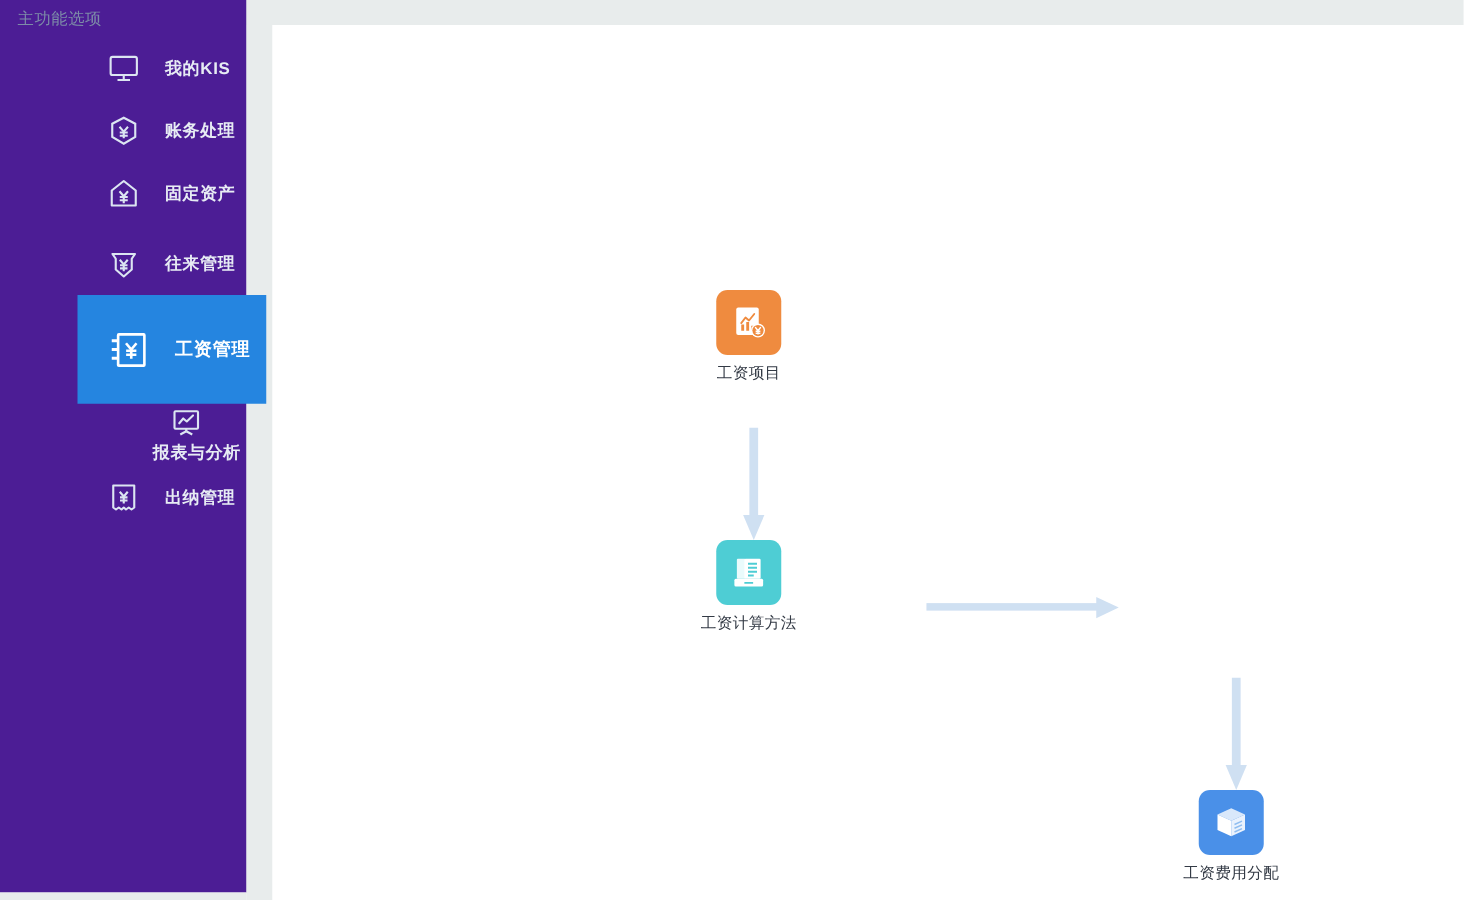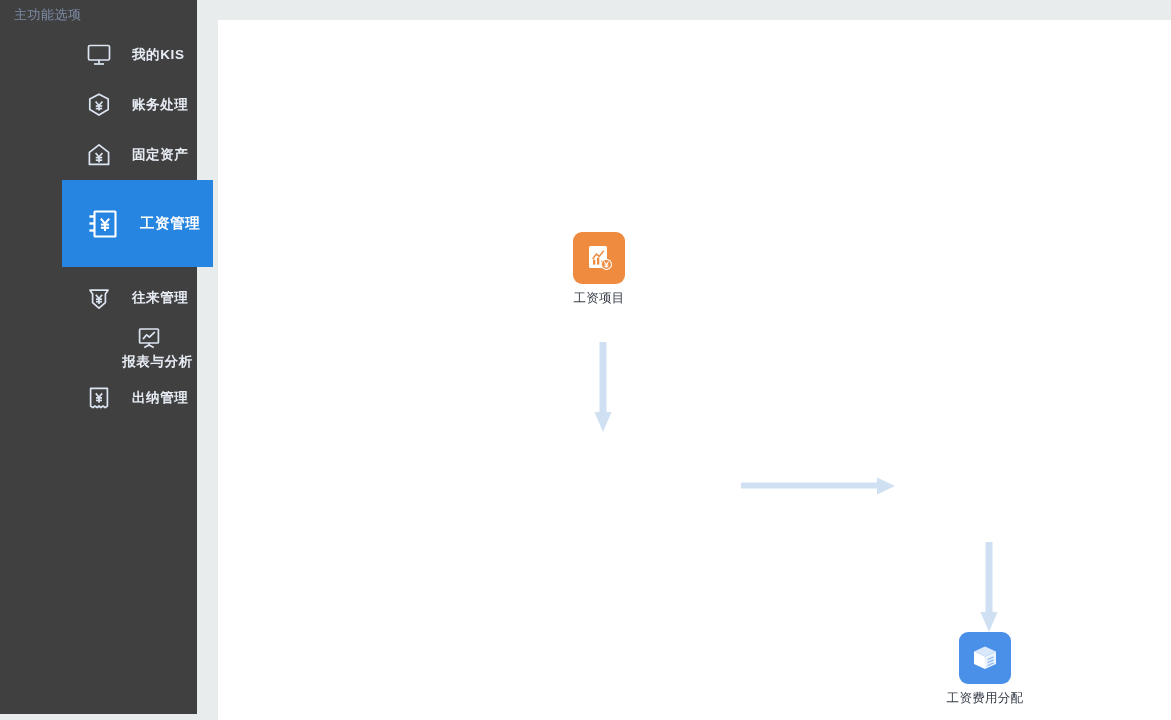--- a/index.html
+++ b/index.html
@@ -20,21 +20,21 @@
   .left-gutter {
     position: absolute; left: 197px; top: 0;
     width: 21px; height: 720px;
     background: #e8ecec;
   }
 
   
   .sidebar {
     position: absolute; left: 0; top: 0;
     width: 197px; height: 714px;
-    background: #404040;
+    background: #4c1d95;
     z-index: 3;
   }
   .sidebar-bottom-line {
     position: absolute; left: 0; top: 714px;
     width: 197px; height: 6px;
     background: #e8ecec;
     z-index: 3;
   }
   .sidebar-title {
     position: absolute; left: 14px; top: 7px;
@@ -174,47 +174,47 @@
             <path d="M3.4 10.4 L13 2.8 L22.6 10.4 V22.4 H3.4 Z" stroke-linejoin="round"></path>
             <path d="M9.6 11 L13 15 L16.4 11"></path>
             <line x1="9.8" y1="15.6" x2="16.2" y2="15.6"></line>
             <line x1="9.8" y1="18.2" x2="16.2" y2="18.2"></line>
             <line x1="13" y1="15" x2="13" y2="20.6"></line>
           </svg>
         </span>
         <span class="nav-label">固定资产</span>
       </div>
 
+      <div class="nav-item" data-idx="4">
+        <span class="nav-icon">
+          <svg width="26" height="26" viewBox="0 0 26 26" fill="none" stroke="#dce5f2" stroke-width="1.7">
+            <path d="M4 5.2 H22 L19.4 9 V17.6 L13 23.2 L6.6 17.6 V9 Z" stroke-linejoin="round"></path>
+            <path d="M9.8 9.8 L13 13.5 L16.2 9.8"></path>
+            <line x1="10" y1="14.2" x2="16" y2="14.2"></line>
+            <line x1="10" y1="16.7" x2="16" y2="16.7"></line>
+            <line x1="13" y1="13.5" x2="13" y2="19"></line>
+          </svg>
+        </span>
+        <span class="nav-label">往来管理</span>
+      </div>
+
       <div class="nav-item active" data-idx="3">
         <span class="nav-icon">
           <svg width="34" height="34" viewBox="0 0 34 34" fill="none" stroke="#ffffff" stroke-width="2.1">
             <rect x="8.5" y="4.5" width="21" height="25" rx="0.6"></rect>
             <line x1="3.4" y1="9.5" x2="8.5" y2="9.5" stroke-width="2.4"></line>
             <line x1="3.4" y1="16.5" x2="8.5" y2="16.5" stroke-width="2.4"></line>
             <line x1="3.4" y1="23.5" x2="8.5" y2="23.5" stroke-width="2.4"></line>
             <path d="M14.8 11.6 L19 16.6 L23.2 11.6"></path>
             <line x1="14.9" y1="17.6" x2="23.1" y2="17.6"></line>
             <line x1="14.9" y1="20.8" x2="23.1" y2="20.8"></line>
             <line x1="19" y1="16.6" x2="19" y2="24"></line>
           </svg>
         </span>
         <span class="nav-label">工资管理</span>
-      </div>
-
-      <div class="nav-item" data-idx="4">
-        <span class="nav-icon">
-          <svg width="26" height="26" viewBox="0 0 26 26" fill="none" stroke="#dce5f2" stroke-width="1.7">
-            <path d="M4 5.2 H22 L19.4 9 V17.6 L13 23.2 L6.6 17.6 V9 Z" stroke-linejoin="round"></path>
-            <path d="M9.8 9.8 L13 13.5 L16.2 9.8"></path>
-            <line x1="10" y1="14.2" x2="16" y2="14.2"></line>
-            <line x1="10" y1="16.7" x2="16" y2="16.7"></line>
-            <line x1="13" y1="13.5" x2="13" y2="19"></line>
-          </svg>
-        </span>
-        <span class="nav-label">往来管理</span>
       </div>
 
       <div class="nav-item" data-idx="5">
         <span class="nav-icon">
           <svg width="26" height="26" viewBox="0 0 26 26" fill="none" stroke="#dce5f2" stroke-width="1.7">
             <rect x="3.6" y="4" width="18.8" height="14" rx="0.8"></rect>
             <path d="M7.4 13.6 L10.6 9.8 L13.4 12.2 L18.4 7.4" stroke-linejoin="round" stroke-linecap="round"></path>
             <line x1="13" y1="18" x2="13" y2="20"></line>
             <line x1="8.2" y1="22.6" x2="13" y2="20"></line>
             <line x1="17.8" y1="22.6" x2="13" y2="20"></line>
@@ -263,20 +263,35 @@
         <div class="node-label">工资项目</div>
       </div>
 
       <div class="arrow" data-idx="0">
         <svg width="22" height="92" viewBox="0 0 22 92">
           <rect x="7.5" y="0" width="7" height="72" fill="#cfe0f2"></rect>
           <path d="M2.5 70 L19.5 70 L11 90 Z" fill="#cfe0f2"></path>
         </svg>
       </div>
 
+      <div class="node" data-idx="1">
+        <div class="node-tile" style="background:#4ecdd4">
+          <svg width="34" height="34" viewBox="0 0 34 34">
+            <rect x="7.5" y="6" width="7" height="16" rx="0.8" fill="#eafbfc"></rect>
+            <rect x="13.5" y="6" width="13" height="16" rx="1" fill="#ffffff"></rect>
+            <line x1="16.4" y1="10" x2="23.6" y2="10" stroke="#4ecdd4" stroke-width="1.5"></line>
+            <line x1="16.4" y1="13.2" x2="23.6" y2="13.2" stroke="#4ecdd4" stroke-width="1.5"></line>
+            <line x1="16.4" y1="16.4" x2="23.6" y2="16.4" stroke="#4ecdd4" stroke-width="1.5"></line>
+            <line x1="16.4" y1="19.4" x2="21" y2="19.4" stroke="#4ecdd4" stroke-width="1.5"></line>
+            <rect x="5.5" y="22" width="23" height="6.2" rx="1.2" fill="#ffffff"></rect>
+            <line x1="13.5" y1="25.2" x2="20.5" y2="25.2" stroke="#4ecdd4" stroke-width="1.4"></line>
+          </svg>
+        </div>
+        <div class="node-label">工资计算方法</div>
+      </div>
 
       <div class="arrow" data-idx="1">
         <svg width="155" height="20" viewBox="0 0 155 20">
           <rect x="0" y="6.5" width="138" height="6" fill="#cfe0f2"></rect>
           <path d="M136 1.5 L136 18.5 L154 10 Z" fill="#cfe0f2"></path>
         </svg>
       </div>
 
 
       <div class="arrow" data-idx="2">

